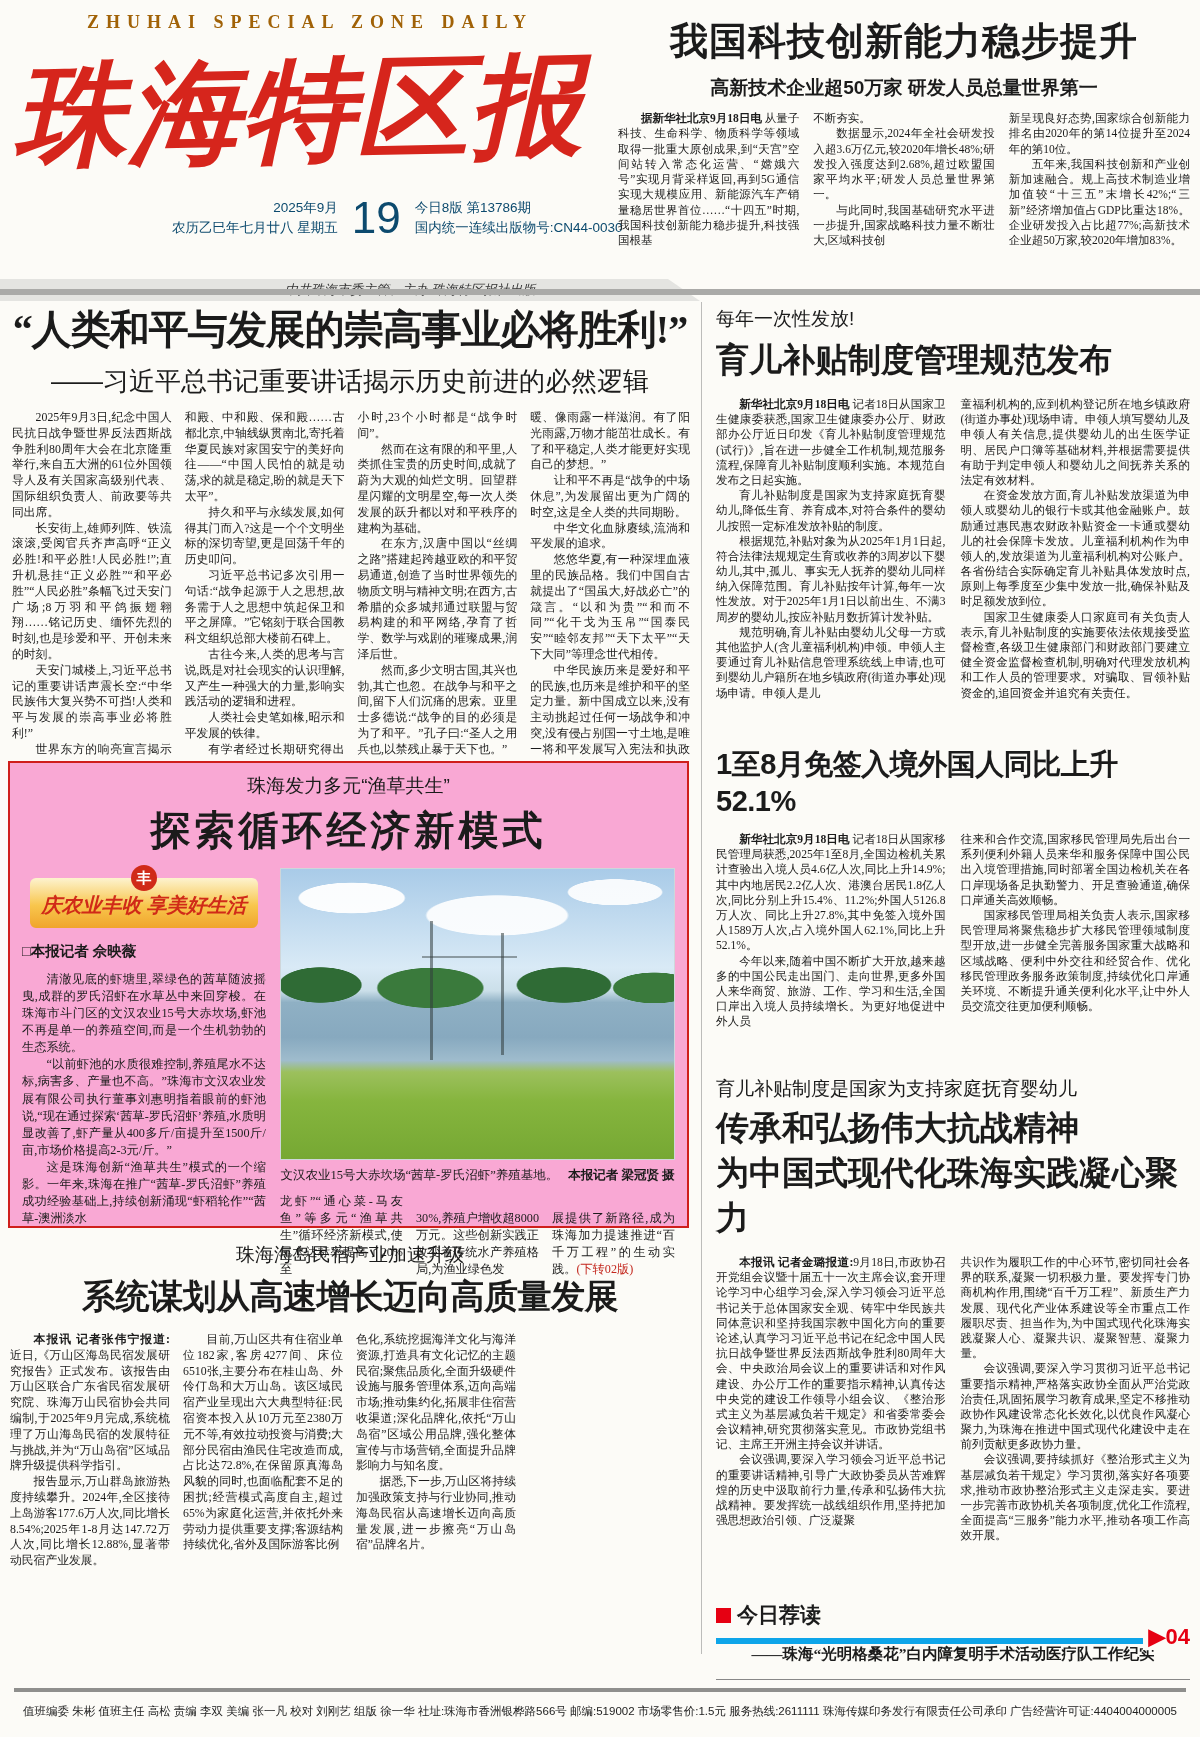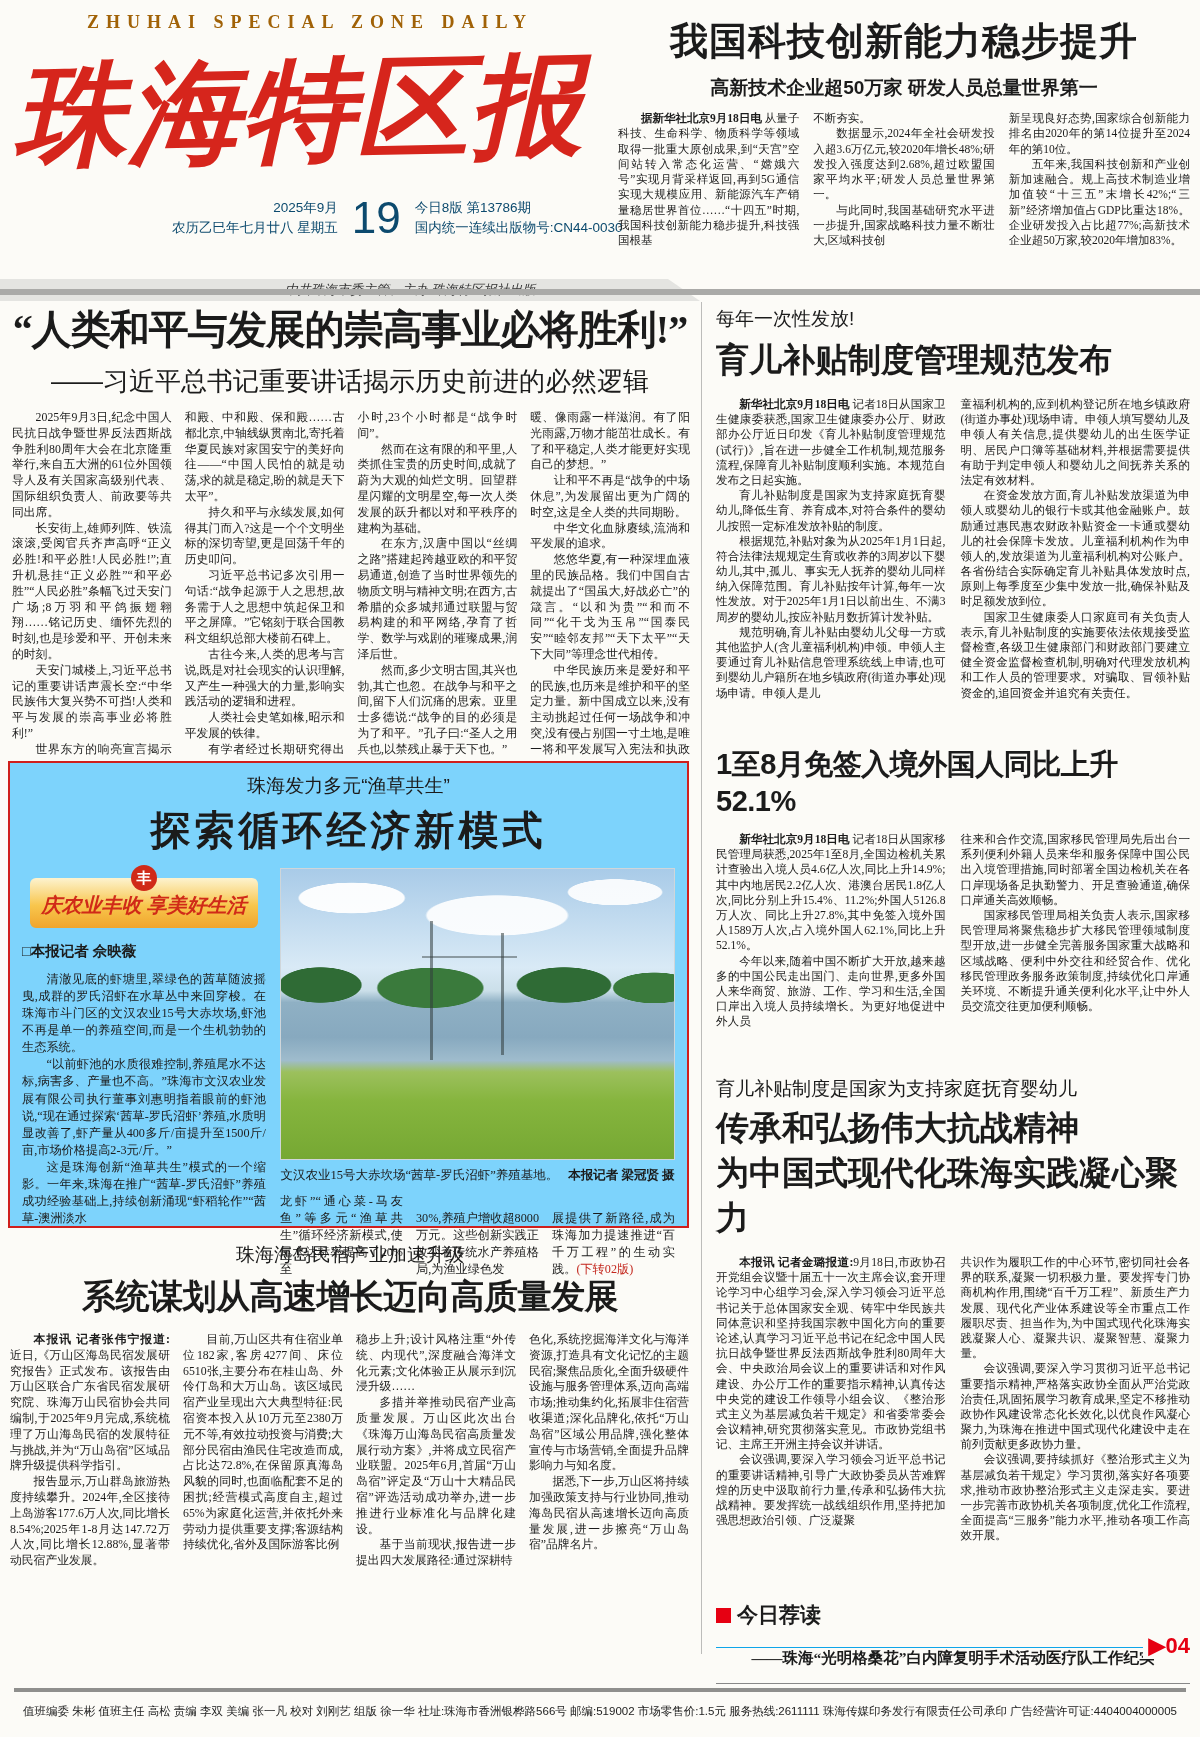--- a/index.html
+++ b/index.html
@@ -41,21 +41,21 @@
   .mainhead{position:absolute;left:0;top:302px;width:700px;text-align:center;
             font-size:40px;font-weight:900;letter-spacing:-1px;}
   .mainsub{position:absolute;left:0;top:364px;width:700px;text-align:center;font-size:26px;
            font-family:"Liberation Sans",sans-serif;font-weight:400;}
   .mainbody{position:absolute;left:12px;top:410px;width:678px;height:346px;display:flex;
             gap:13px;overflow:hidden;}
   .mcol{width:160px;font-size:11.8px;line-height:1.34;}
 
   
   .fishbox{position:absolute;left:8px;top:761px;width:681px;height:467px;
-           border:2px solid #cf1f1c;box-sizing:border-box;padding:8px 12px;background:#7dd3fc;}
+           border:2px solid #cf1f1c;box-sizing:border-box;padding:8px 12px;background:#f9a8d4;}
   .fb-kicker{text-align:center;font-family:"Liberation Sans",sans-serif;font-size:19px;margin-top:2px;}
   .fb-title{text-align:center;font-size:40px;font-weight:900;letter-spacing:4px;margin:4px 0 10px;}
   .fb-flex{display:flex;gap:14px;}
   .fb-left{width:244px;}
   .badge{position:relative;width:228px;height:50px;margin:10px auto 14px;border-radius:6px;
          background:linear-gradient(180deg,#fdf3cf 0%,#f8c64d 55%,#f0a42c 100%);text-align:center;}
   .badge-text{font-size:20px;font-weight:bold;font-style:italic;color:#d02a18;line-height:54px;}
   .badge-seal{position:absolute;top:-13px;left:50%;transform:translateX(-50%);width:26px;height:26px;
               border-radius:50%;background:#d02a18;color:#fff;font-size:15px;line-height:26px;
               text-align:center;font-weight:bold;}
@@ -97,21 +97,21 @@
   .ra-title.two2{margin:0 0 14px;}
   .two-cols{display:flex;gap:15px;overflow:hidden;}
   .tcol{flex:1;font-size:11.6px;line-height:1.31;}
   .gap-a{height:330px;}
   .gap-b{height:226px;}
   .gap-c{height:328px;}
   .art{margin-bottom:18px;}
 
   
   .readbox{margin-top:4px;border-bottom:1px solid #888;padding-bottom:14px;}
-  .read-row{position:relative;border-bottom:1px solid #0ea5e9;padding-bottom:18px;display:flex;align-items:center;}
+  .read-row{position:relative;border-bottom:6px solid #0ea5e9;padding-bottom:9px;display:flex;align-items:center;}
   .read-sq{width:15px;height:15px;background:#e60012;margin-right:6px;}
   .read-label{font-family:"Liberation Sans",sans-serif;font-size:21px;font-weight:bold;}
   .read-page{position:absolute;right:0;bottom:-12px;background:#fcfbf7;padding-left:6px;
              color:#e60012;font-family:"Liberation Sans",sans-serif;font-size:22px;font-weight:bold;}
   .read-title{font-family:"Liberation Sans",sans-serif;font-size:25px;font-weight:900;
               text-align:center;margin:18px 0 10px;letter-spacing:-0.5px;}
   .read-sub{font-size:15.5px;font-weight:bold;text-align:center;text-indent:0;}
 
   
   .footer-rule{position:absolute;left:14px;top:1688px;width:1172px;height:4px;background:#8f8f8d;}
@@ -233,25 +233,20 @@
     <div class="hs-title">系统谋划从高速增长迈向高质量发展</div>
     <div class="hs-body">
       <div class="hs-col">
         <p><strong>本报讯 记者张伟宁报道:</strong><span>近日,《万山区海岛民宿发展研究报告》正式发布。该报告由万山区联合广东省民宿发展研究院、珠海万山民宿协会共同编制,于2025年9月完成,系统梳理了万山海岛民宿的发展特征与挑战,并为“万山岛宿”区域品牌升级提供科学指引。</span></p>
         <p>报告显示,万山群岛旅游热度持续攀升。2024年,全区接待上岛游客177.6万人次,同比增长8.54%;2025年1-8月达147.72万人次,同比增长12.88%,显著带动民宿产业发展。</p>
       </div>
       <div class="hs-col">
         <p>目前,万山区共有住宿业单位182家,客房4277间、床位6510张,主要分布在桂山岛、外伶仃岛和大万山岛。该区域民宿产业呈现出六大典型特征:民宿资本投入从10万元至2380万元不等,有效拉动投资与消费;大部分民宿由渔民住宅改造而成,占比达72.8%,在保留原真海岛风貌的同时,也面临配套不足的困扰;经营模式高度自主,超过65%为家庭化运营,并依托外来劳动力提供重要支撑;客源结构持续优化,省外及国际游客比例</p>
       </div>
       <div class="hs-col">
-        <p class="cont">稳步上升;设计风格注重“外传统、内现代”,深度融合海洋文化元素;文化体验正从展示到沉浸升级……</p>
-        <p>多措并举推动民宿产业高质量发展。万山区此次出台《珠海万山海岛民宿高质量发展行动方案》,并将成立民宿产业联盟。2025年6月,首届“万山岛宿”评定及“万山十大精品民宿”评选活动成功举办,进一步推进行业标准化与品牌化建设。</p>
-        <p>基于当前现状,报告进一步提出四大发展路径:通过深耕特</p>
-      </div>
-      <div class="hs-col">
         <p class="cont">色化,系统挖掘海洋文化与海洋资源,打造具有文化记忆的主题民宿;聚焦品质化,全面升级硬件设施与服务管理体系,迈向高端市场;推动集约化,拓展非住宿营收渠道;深化品牌化,依托“万山岛宿”区域公用品牌,强化整体宣传与市场营销,全面提升品牌影响力与知名度。</p>
         <p>据悉,下一步,万山区将持续加强政策支持与行业协同,推动海岛民宿从高速增长迈向高质量发展,进一步擦亮“万山岛宿”品牌名片。</p>
       </div>
     </div>
   </div>
 
   <div class="vdivider"></div>
   <div class="rail">
 
     <div class="art">

